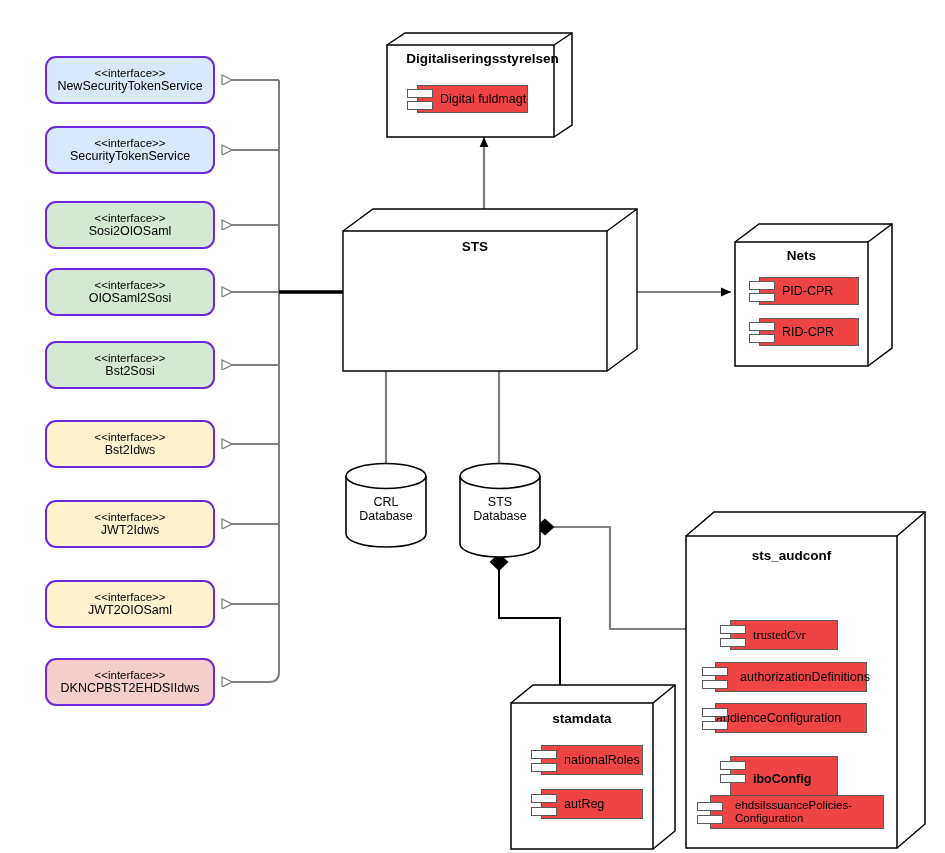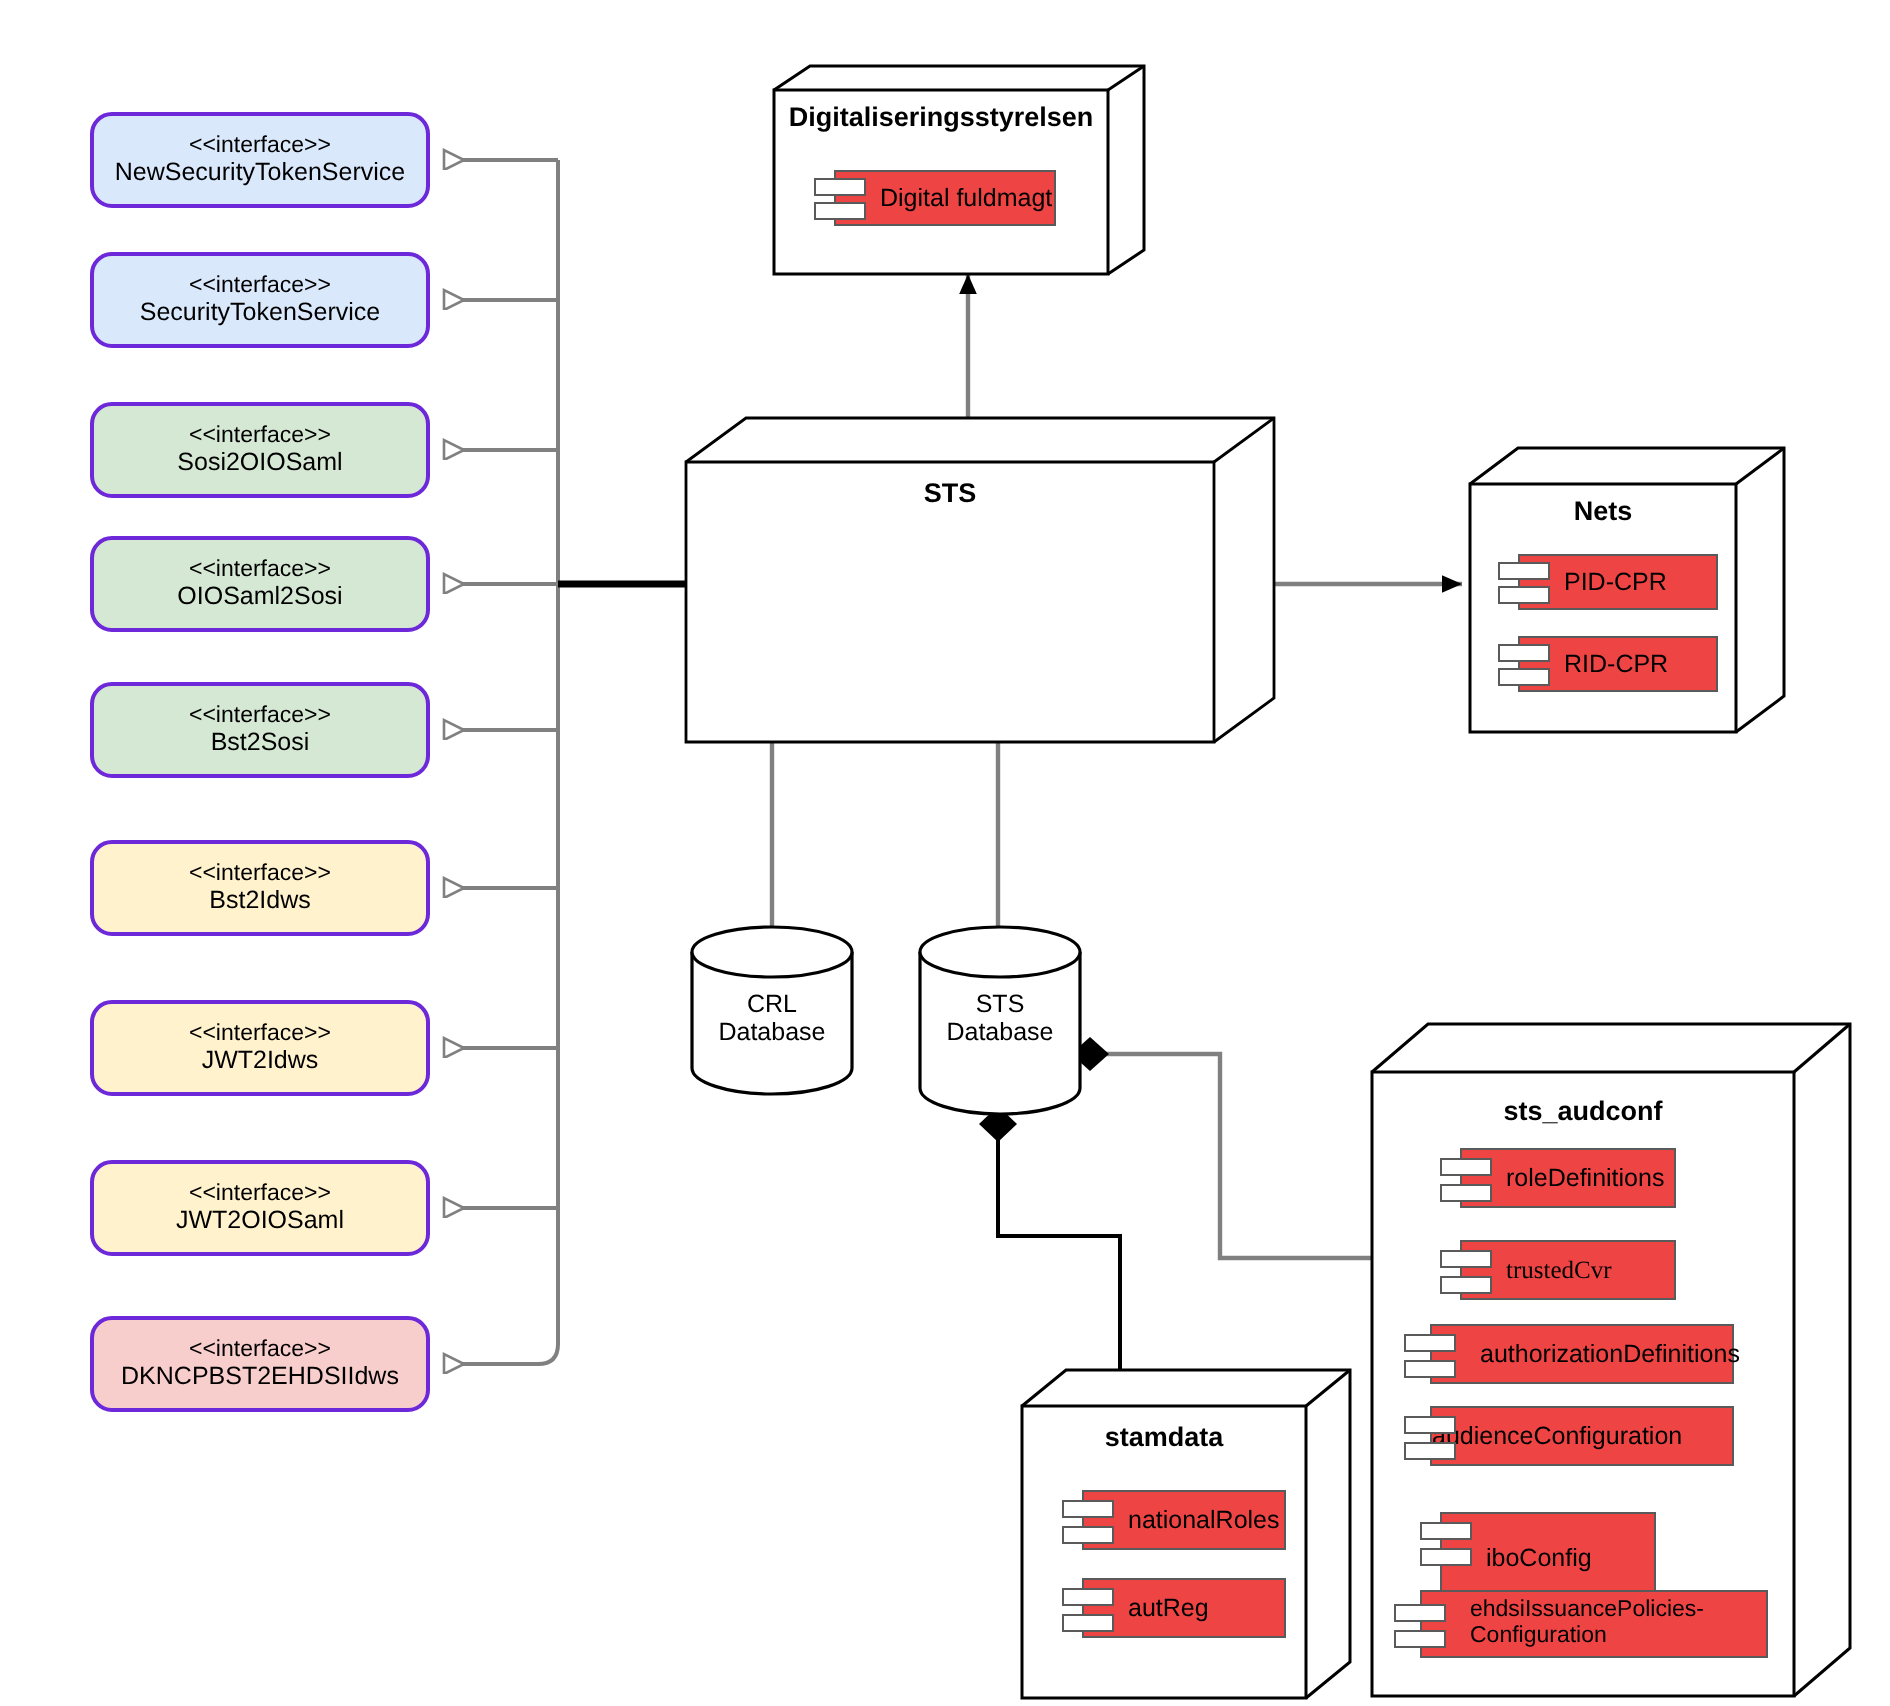--- a/index.html
+++ b/index.html
@@ -121,21 +121,21 @@
     <div class="nm">DKNCPBST2EHDSIIdws</div>
   </div>
 
   <div class="box3d" style="left:387px;top:33px;width:185px;height:105px;">
     <svg class="layer" style="width:185px;height:105px;left:0;top:0;">
       <polygon points="0,12 18,0 185,0 185,92 167,104 0,104" fill="#fff" stroke="none"></polygon>
       <path d="M0,12 L18,0 L185,0 L185,92 L167,104" fill="none" stroke="#000" stroke-width="1.5"></path>
       <path d="M0,12 L167,12 L167,104 L0,104 Z" fill="#fff" stroke="#000" stroke-width="1.5"></path>
       <path d="M167,12 L185,0" fill="none" stroke="#000" stroke-width="1.5"></path>
     </svg>
-    <div class="ttl" style="top:18px;width:167px;">Digitaliseringsstyrelsen</div>
+    <div class="ttl" style="top:18px;width:167px;padding-left:12px;">Digitaliseringsstyrelsen</div>
     <div class="comp" style="left:30px;top:52px;width:111px;height:28px;">
       <span class="tab" style="left:-11px;top:3px;"></span>
       <span class="tab" style="left:-11px;top:15px;"></span>
       <span class="clabel" style="margin-left:22px;">Digital fuldmagt</span>
     </div>
   </div>
 
   <div class="box3d" style="left:343px;top:209px;width:295px;height:163px;">
     <svg class="layer" style="width:295px;height:163px;left:0;top:0;">
       <polygon points="0,22 30,0 294,0 294,140 264,162 0,162" fill="#fff" stroke="none"></polygon>
@@ -185,41 +185,36 @@
   </div>
 
   <div class="box3d" style="left:686px;top:512px;width:240px;height:337px;">
     <svg class="layer" style="width:240px;height:337px;left:0;top:0;">
       <polygon points="0,24 28,0 239,0 239,312 211,336 0,336" fill="#fff" stroke="none"></polygon>
       <path d="M0,24 L28,0 L239,0 L239,312 L211,336" fill="none" stroke="#000" stroke-width="1.5"></path>
       <path d="M0,24 L211,24 L211,336 L0,336 Z" fill="#fff" stroke="#000" stroke-width="1.5"></path>
       <path d="M211,24 L239,0" fill="none" stroke="#000" stroke-width="1.5"></path>
     </svg>
     <div class="ttl" style="top:36px;width:211px;">sts_audconf</div>
-    <div class="comp" style="left:44px;top:62px;width:108px;height:30px;">
-      <span class="tab" style="left:-11px;top:4px;"></span>
-      <span class="tab" style="left:-11px;top:17px;"></span>
-      <span class="clabel" style="margin-left:22px;">roleDefinitions</span>
-    </div>
     <div class="comp" style="left:44px;top:108px;width:108px;height:30px;">
       <span class="tab" style="left:-11px;top:4px;"></span>
       <span class="tab" style="left:-11px;top:17px;"></span>
       <span class="clabel" style="margin-left:22px;font-family:Liberation Serif, serif;">trustedCvr</span>
     </div>
     <div class="comp" style="left:29px;top:150px;width:152px;height:30px;">
       <span class="tab" style="left:-14px;top:4px;"></span>
       <span class="tab" style="left:-14px;top:17px;"></span>
       <span class="clabel" style="margin-left:24px;">authorizationDefinitions</span>
     </div>
     <div class="comp" style="left:29px;top:191px;width:152px;height:30px;">
       <span class="tab" style="left:-14px;top:4px;"></span>
       <span class="tab" style="left:-14px;top:17px;"></span>
       <span class="clabel" style="">audienceConfiguration</span>
     </div>
-    <div class="comp" style="left:34px;top:244px;width:108px;height:45px;">
+    <div class="comp" style="left:44px;top:244px;width:108px;height:45px;font-weight:bold;">
       <span class="tab" style="left:-11px;top:4px;"></span>
       <span class="tab" style="left:-11px;top:17px;"></span>
       <span class="clabel" style="margin-left:22px;">iboConfig</span>
     </div>
     <div class="comp" style="left:24px;top:283px;width:174px;height:34px;">
       <span class="tab" style="left:-14px;top:6px;"></span>
       <span class="tab" style="left:-14px;top:19px;"></span>
       <span class="clabel" style="margin-left:24px;font-size:11.5px;">ehdsiIssuancePolicies-
 Configuration</span>
     </div>

